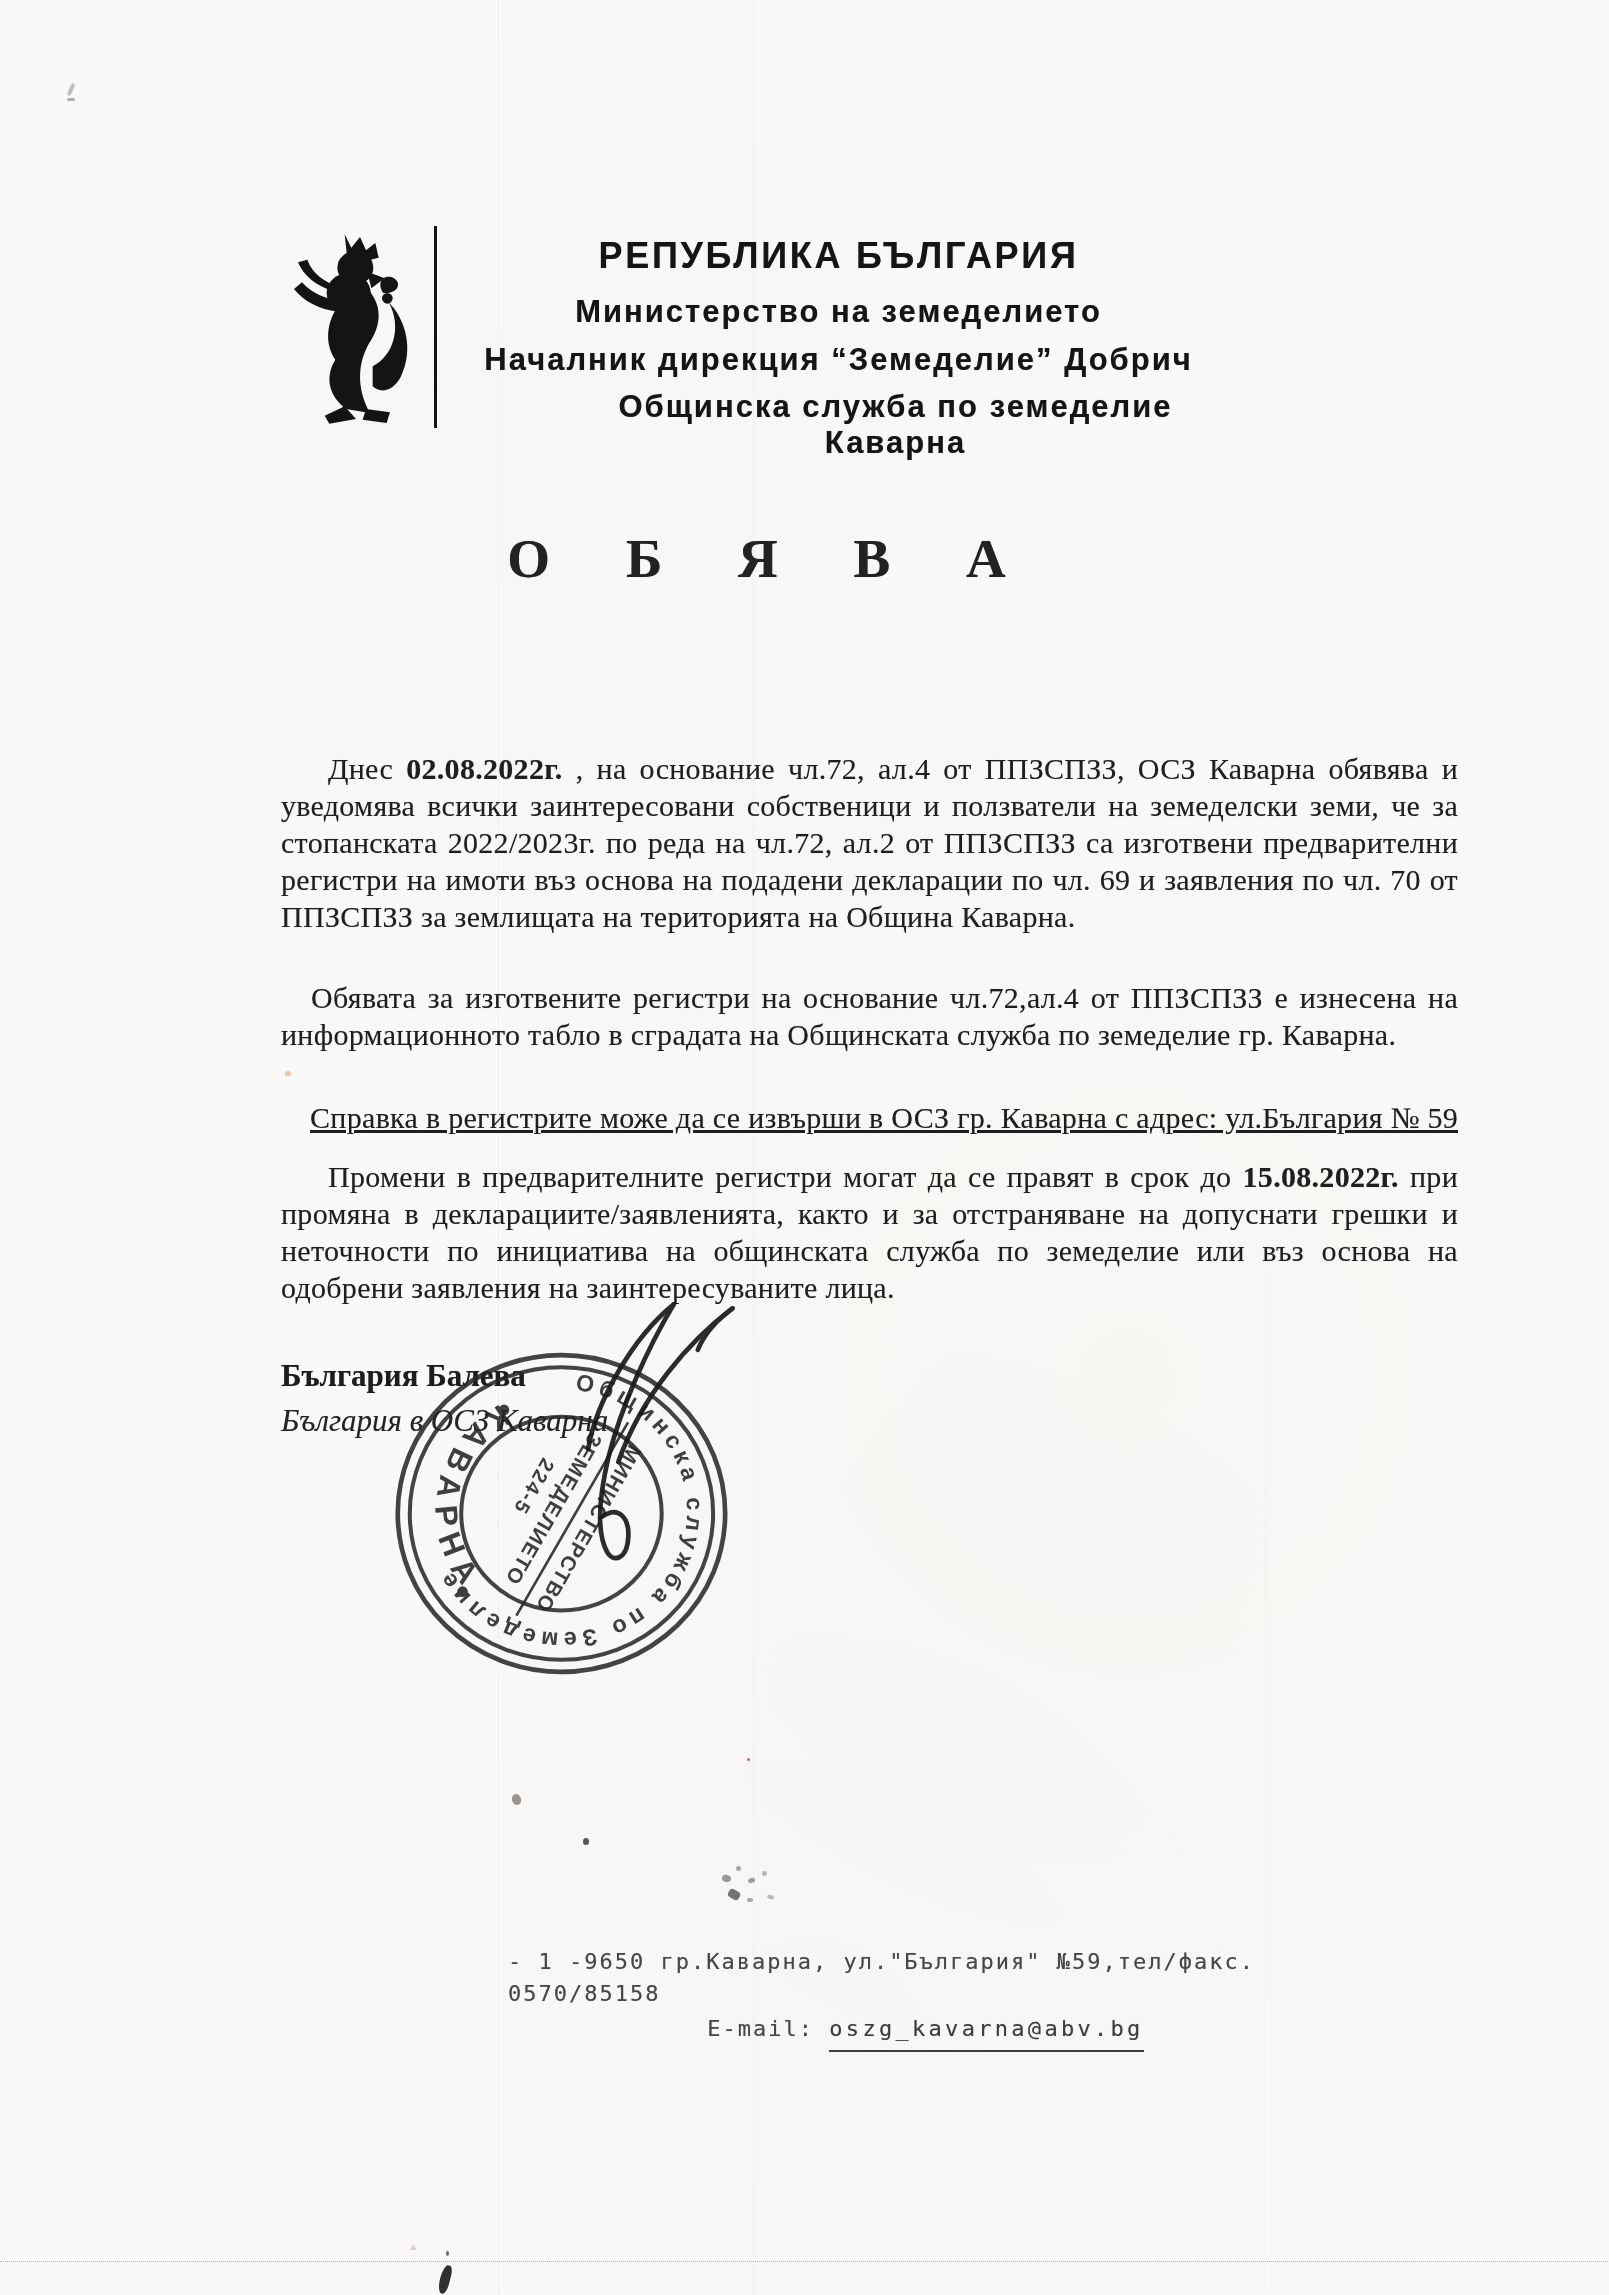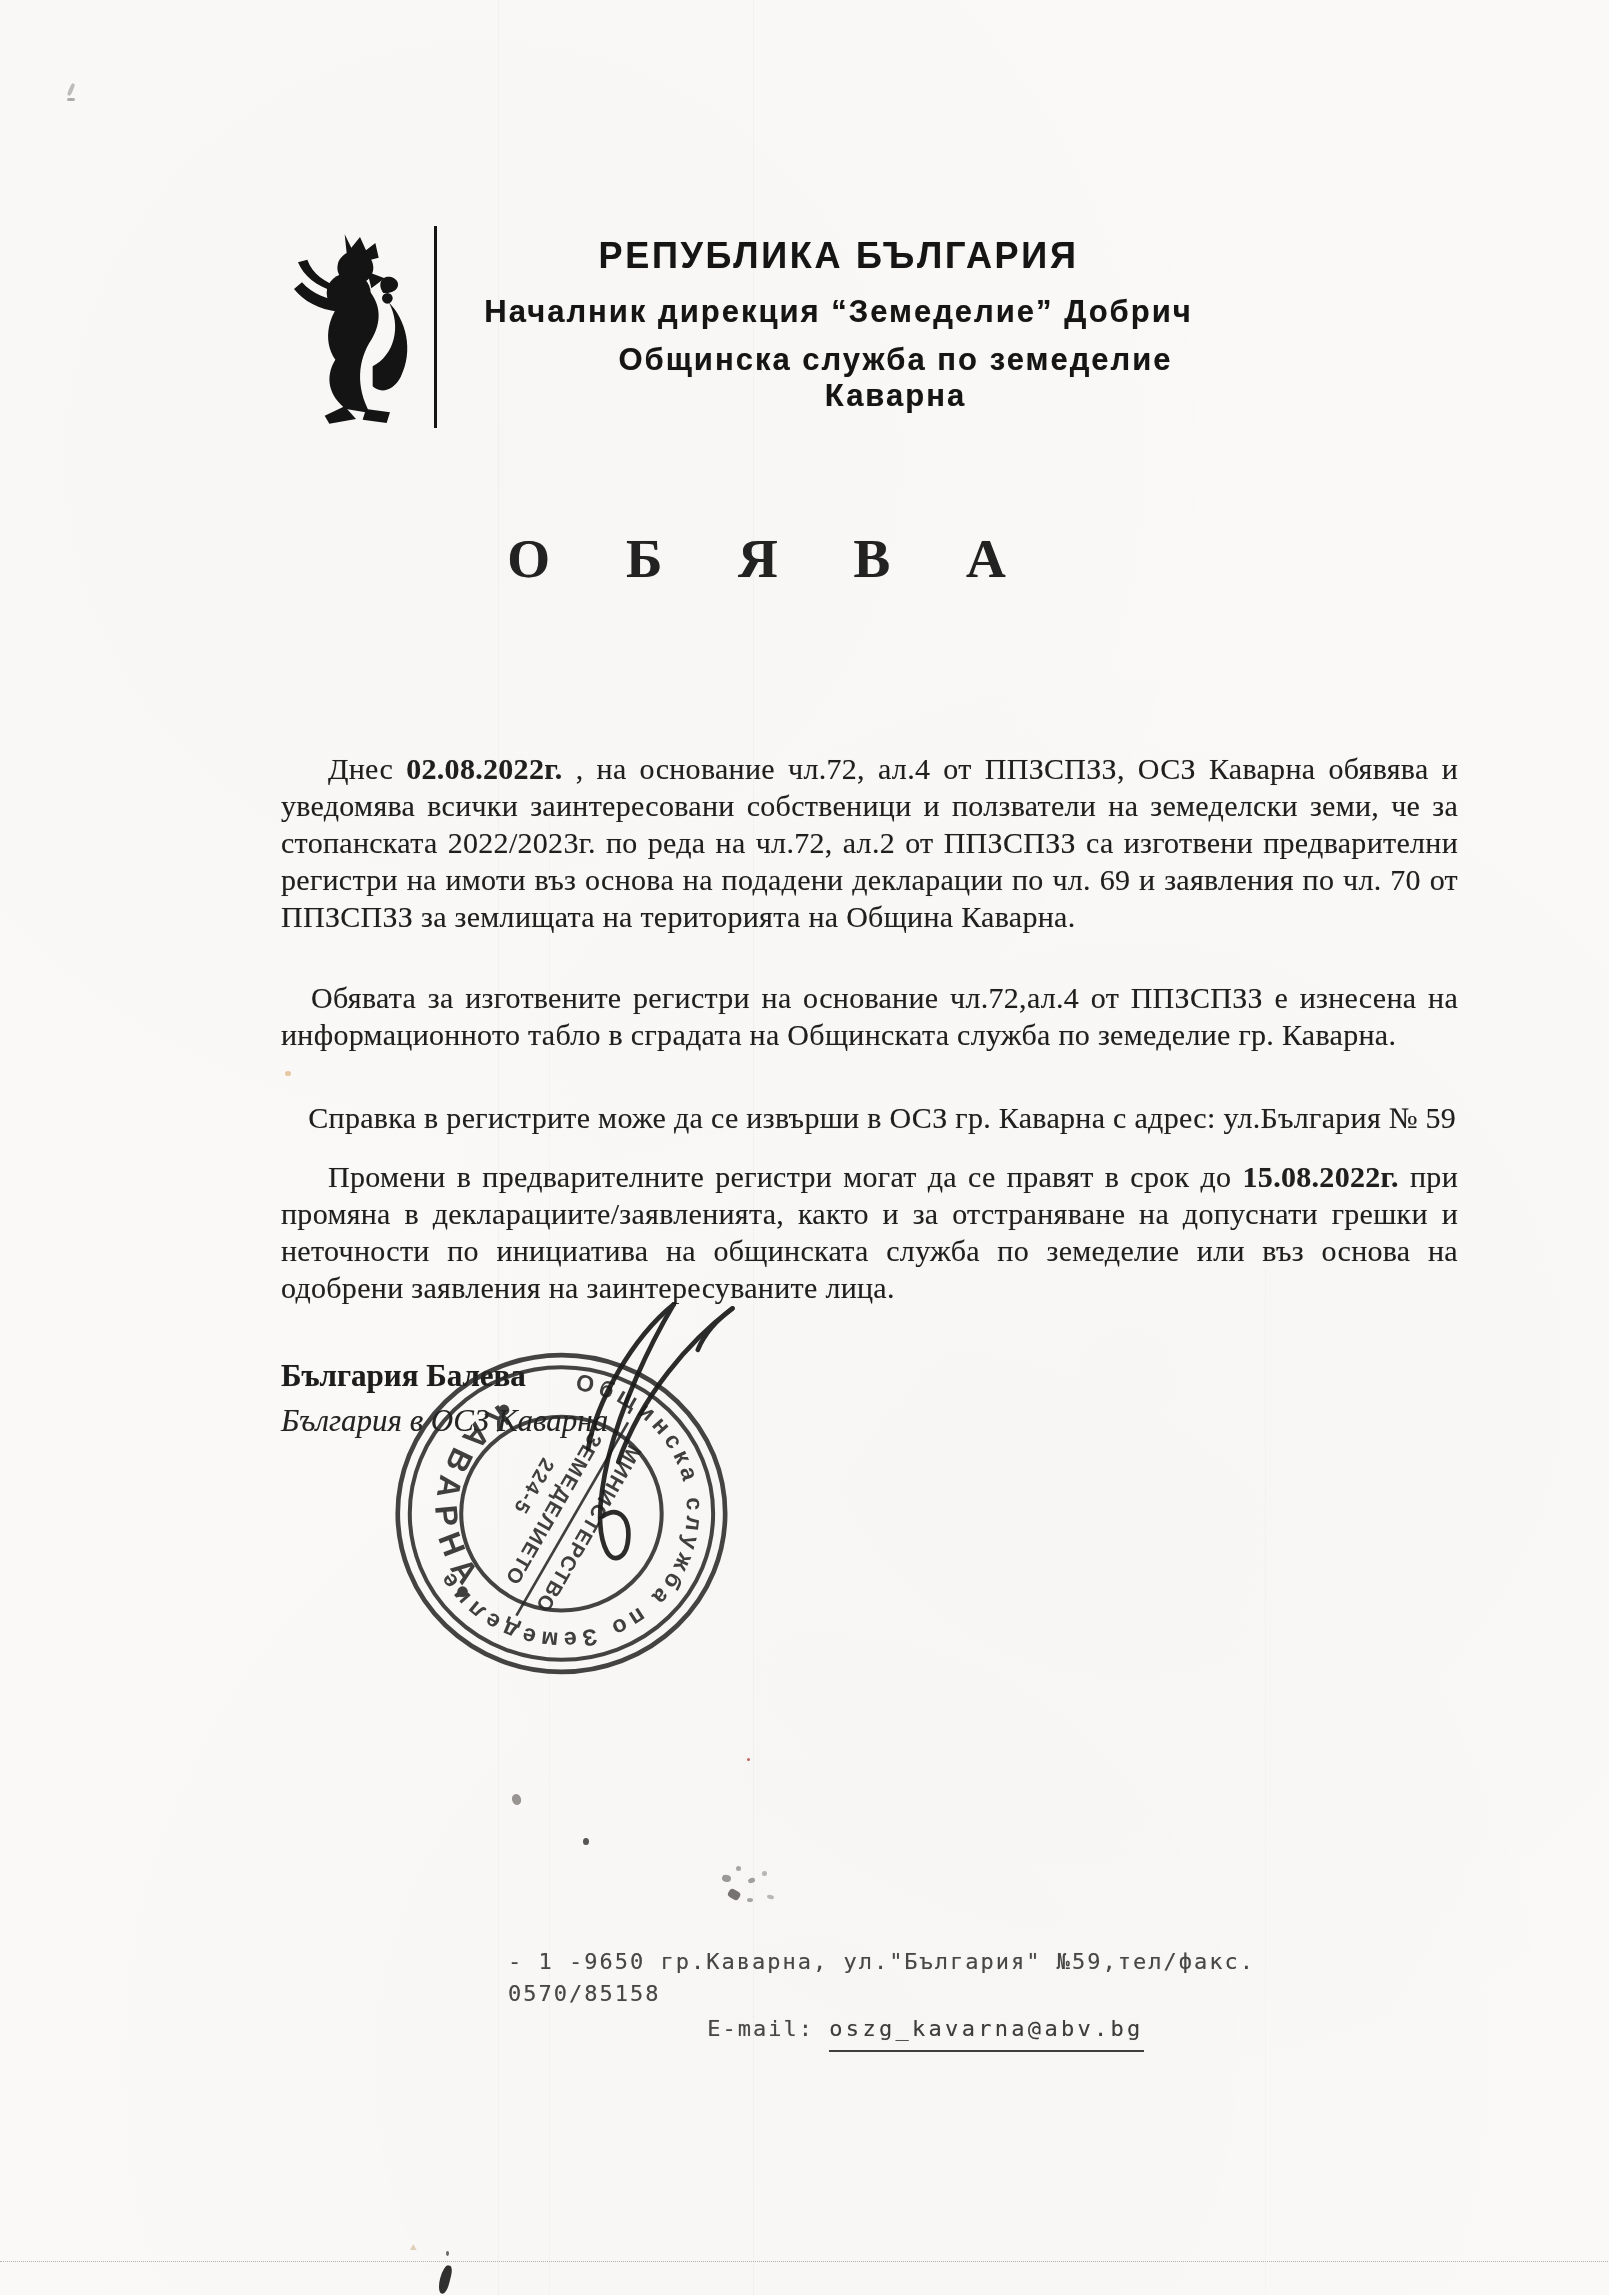--- a/index.html
+++ b/index.html
@@ -37,21 +37,21 @@
   .doc-title{position:absolute;left:0;top:527px;width:1610px;text-align:center;
     transform:translateX(-33px);
     font-size:55px;font-weight:bold;letter-spacing:31px;color:#222;
     text-shadow:0 0 0.7px rgba(0,0,0,0.45);}
 
   .bodytext{position:absolute;left:281px;width:1177px;
     font-size:30px;line-height:37px;letter-spacing:0.3px;
     text-align:justify;color:#1f1f1f;text-shadow:0 0 0.7px rgba(0,0,0,0.35);}
   .p1{top:720px;text-indent:47px;}
   .p2{top:949px;text-indent:30px;}
-  .p3{top:1069px;text-indent:25.4px;text-align:center;}
+  .p3{top:1069px;text-indent:25.4px;text-align:right;text-decoration:underline;}
   .p4{top:1128px;text-indent:47px;}
   .bodytext b{font-weight:bold;}
 
   .sig-name{position:absolute;left:281px;top:1358px;font-size:31px;font-weight:bold;
     color:#1d1d1d;text-shadow:0 0 0.7px rgba(0,0,0,0.4);}
   .sig-role{position:absolute;left:281px;top:1403px;font-size:31px;font-style:italic;
     color:#242424;text-shadow:0 0 0.7px rgba(0,0,0,0.3);}
 
   .stampwrap{position:absolute;left:361px;top:1283px;}
 
@@ -96,20 +96,21 @@
 
     <path d="M130,212 C162,196 174,152 154,116 C180,142 192,188 172,228 C162,248 142,254 130,242 Z"></path>
     <path d="M146,102 c-12,-16 2,-30 16,-22 c12,7 6,24 -16,22 z"></path>
     <circle cx="152" cy="110" r="8"></circle>
   </g>
 </svg>
 <div class="coat-bar"></div>
 
 <div class="letterhead">
   <div class="lh-country">РЕПУБЛИКА БЪЛГАРИЯ</div>
+  <div class="lh-line">Министерство на земеделието</div>
   <div class="lh-line">Началник дирекция “Земеделие” Добрич</div>
   <div class="lh-line lh-office">Общинска служба по земеделие Каварна</div>
 </div>
 
 <div class="doc-title">О Б Я В А</div>
 
 <p class="bodytext p1"><span>Днес </span><b>02.08.2022г.</b><span> , на основание чл.72, ал.4 от ППЗСПЗЗ, ОСЗ Каварна обявява и уведомява всички заинтересовани собственици и ползватели на земеделски земи, че за стопанската 2022/2023г. по реда на чл.72, ал.2 от ППЗСПЗЗ са изготвени предварителни регистри на имоти въз основа на подадени декларации по чл. 69 и заявления по чл. 70 от ППЗСПЗЗ за землищата на територията на Община Каварна.</span></p>
 
 <p class="bodytext p2">Обявата за изготвените регистри на основание чл.72,ал.4 от ППЗСПЗЗ е изнесена на информационното табло в сградата на Общинската служба по земеделие гр. Каварна.</p>
 

